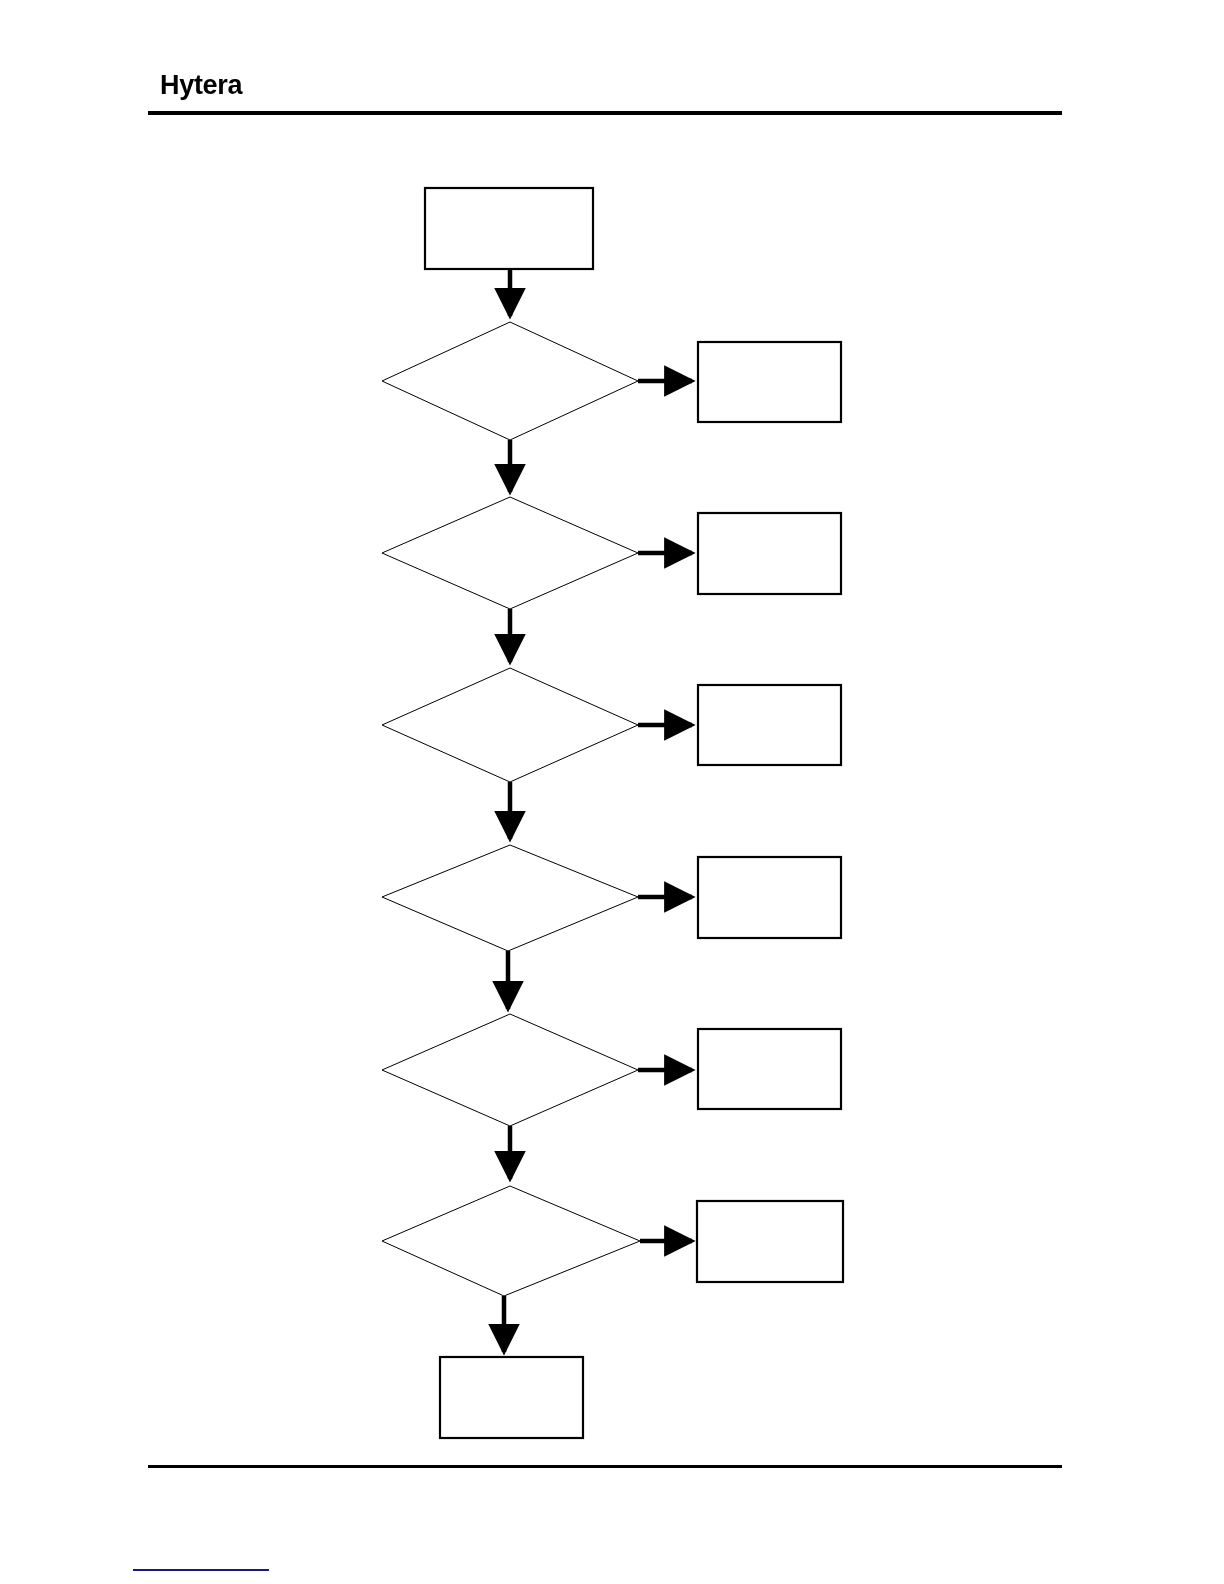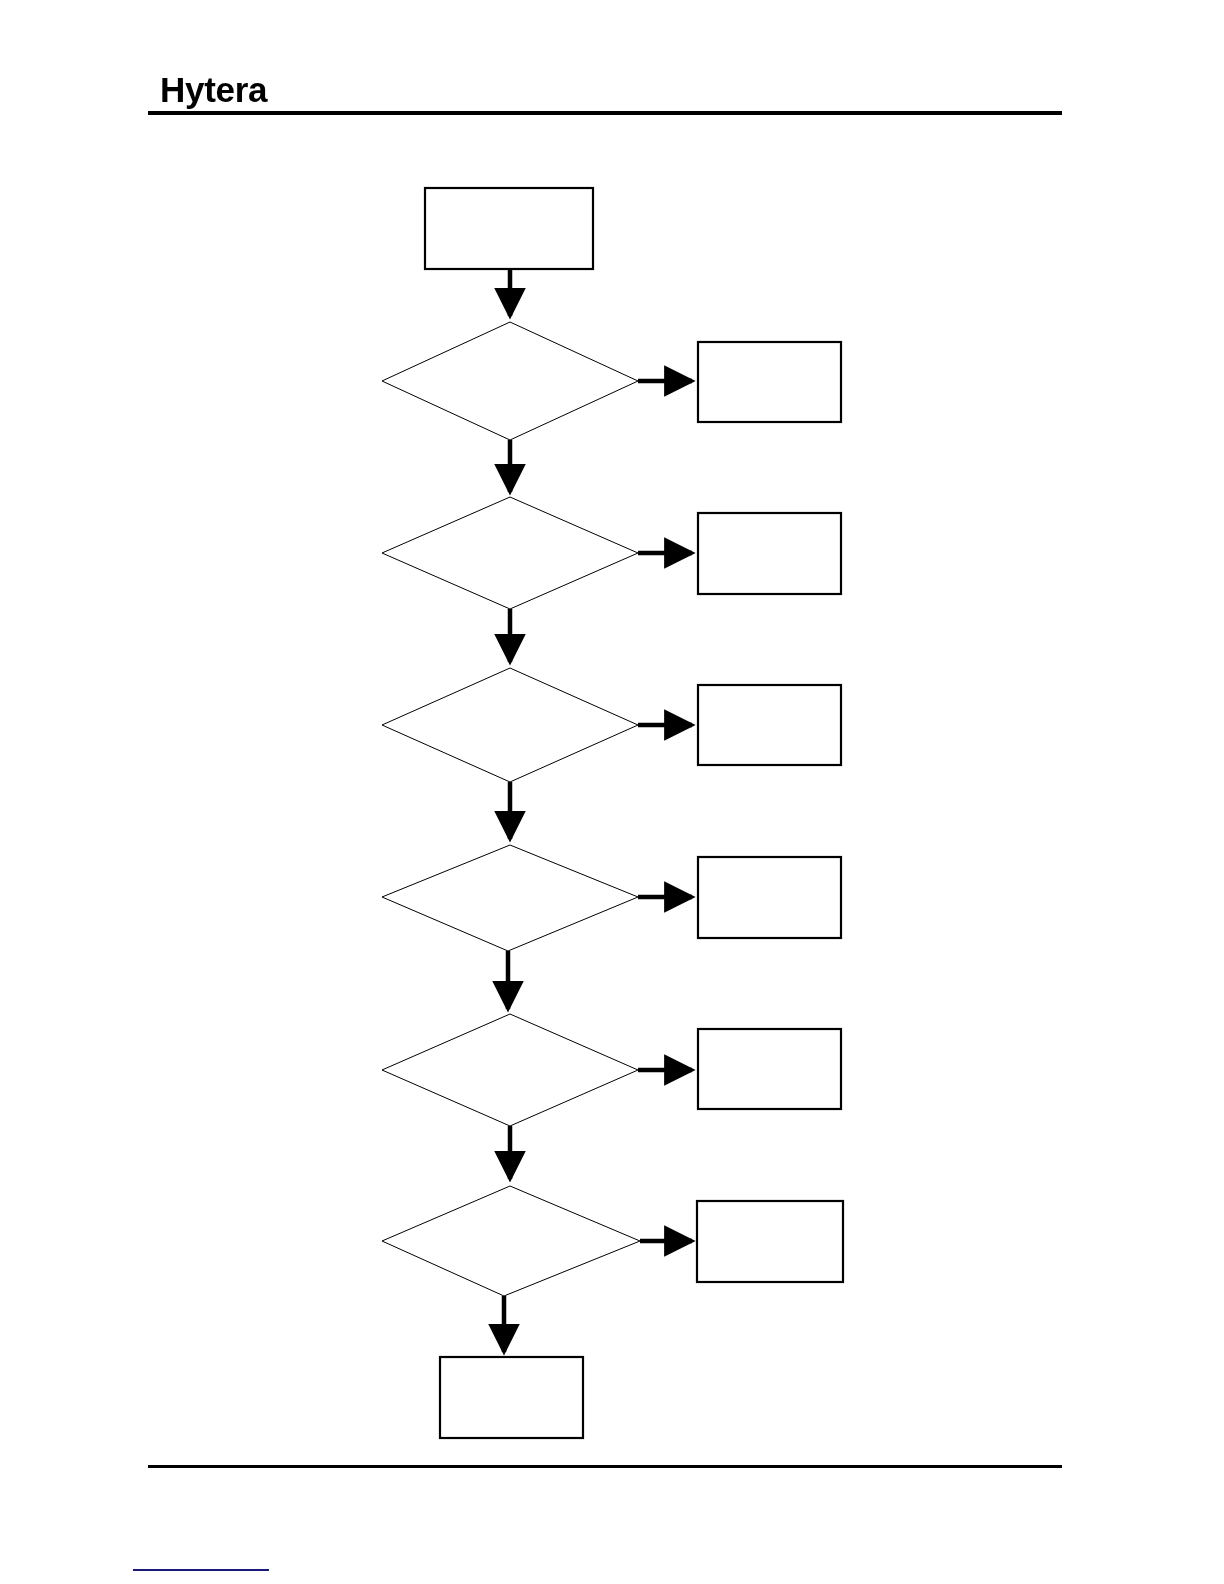--- a/index.html
+++ b/index.html
@@ -16,21 +16,21 @@
     height: 1584px;
     background: #ffffff;
     overflow: hidden;
   }
 
   
   .header-title {
     position: absolute;
     left: 160px;
     top: 72px;
-    font-size: 35px;
+    font-size: 27px;
     font-weight: bold;
     letter-spacing: -0.3px;
     color: #000000;
     line-height: 1;
   }
   .header-rule {
     position: absolute;
     left: 148px;
     top: 111px;
     width: 914px;

